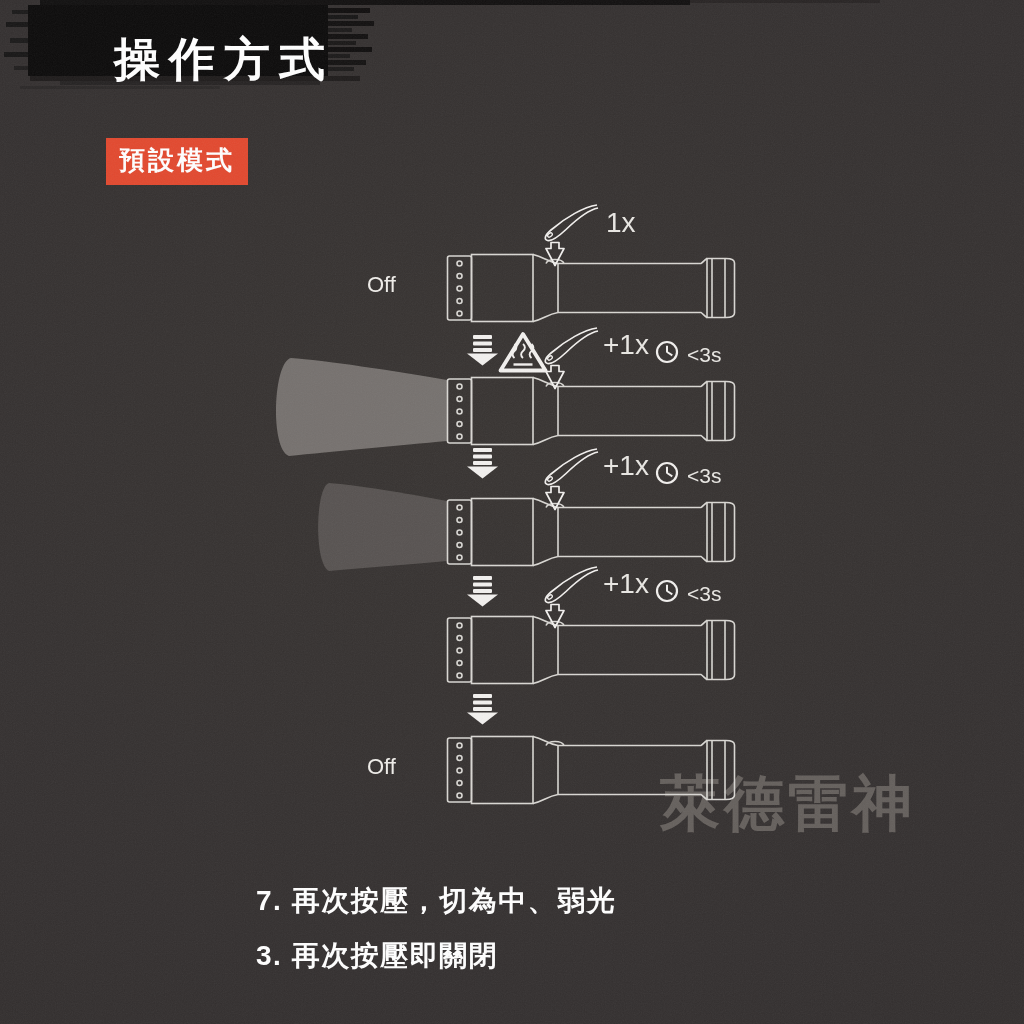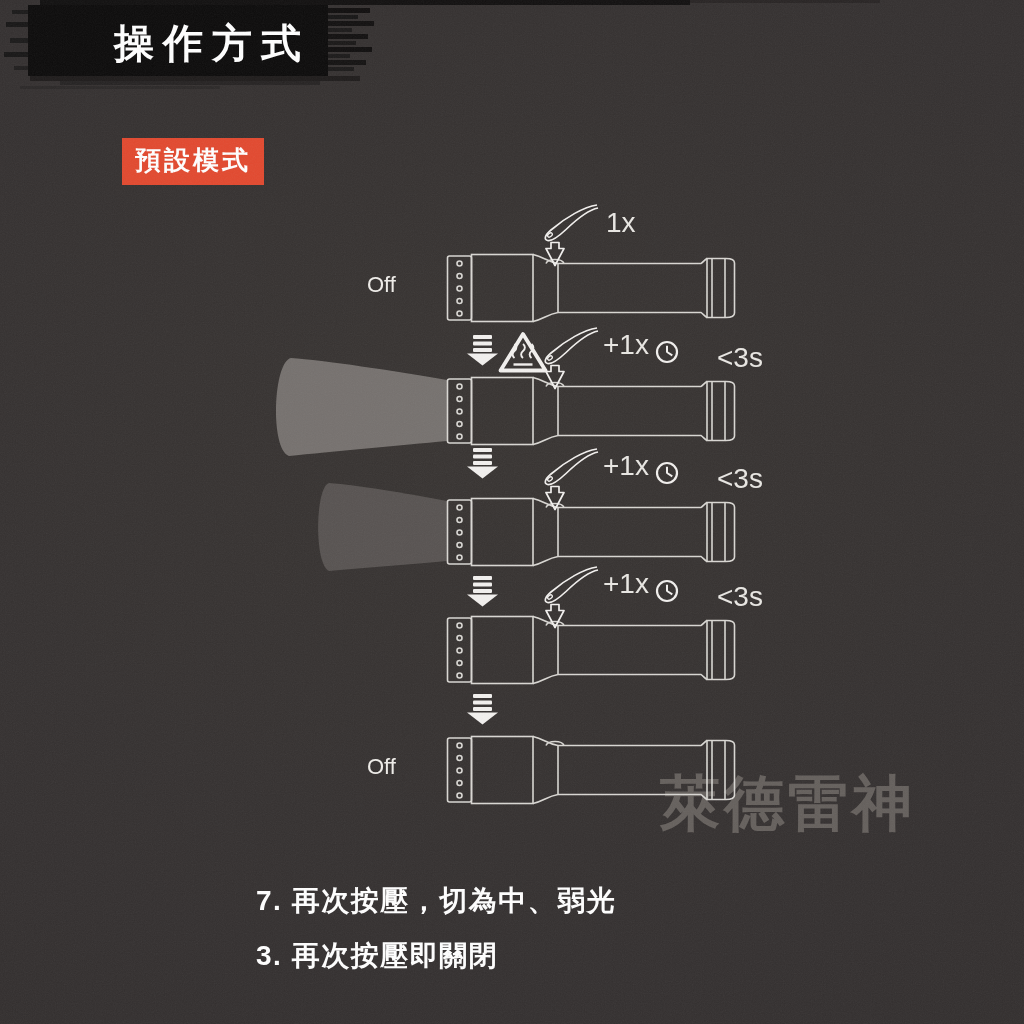--- a/index.html
+++ b/index.html
@@ -3,34 +3,34 @@
 <meta charset="utf-8">
 <style>
   html,body{margin:0;padding:0;background:#000;}
   .stage{
     position:relative;width:1024px;height:1024px;overflow:hidden;
     background:radial-gradient(1300px 1000px at 50% 42%, #383432 0%, #343030 55%, #302c2b 100%);
     font-family:"Liberation Sans", sans-serif;
   }
   .banner-svg{position:absolute;left:0;top:0;}
   .banner-title{
-    position:absolute;left:114px;top:16px;width:260px;
-    font-size:40px;font-weight:bold;color:#ffffff;letter-spacing:9px;white-space:nowrap;
+    position:absolute;left:114px;top:29px;width:260px;
+    font-size:46px;font-weight:bold;color:#ffffff;letter-spacing:9px;white-space:nowrap;
   }
   .mode-badge{
-    position:absolute;left:122px;top:138px;
+    position:absolute;left:106px;top:138px;
     background:#e2492f;color:#ffffff;
     font-size:26px;font-weight:bold;letter-spacing:3px;
     padding:5px 13px 7px 13px;white-space:nowrap;
   }
   .diagram-svg{position:absolute;left:0;top:0;}
   .lbl{position:absolute;color:#efede9;white-space:nowrap;line-height:1;}
   .off-label{font-size:22px;font-weight:400;}
   .press-count{font-size:28px;font-weight:400;color:#e9e7e3;}
-  .timer-label{font-size:28px;font-weight:400;color:#e9e7e3;margin-left:30px;}
+  .timer-label{font-size:21px;font-weight:400;color:#e9e7e3;}
   .watermark{
     position:absolute;left:660px;top:764px;
     font-size:60px;font-weight:bold;letter-spacing:4px;
     color:rgba(212,205,196,0.30);white-space:nowrap;font-family:Liberation Mono, monospace;
   }
   .instructions{
     position:absolute;left:256px;top:882px;
     color:#ffffff;font-size:28px;font-weight:bold;letter-spacing:1.5px;
   }
   .instructions .line{display:block;margin:0 0 17px 0;white-space:nowrap;}

